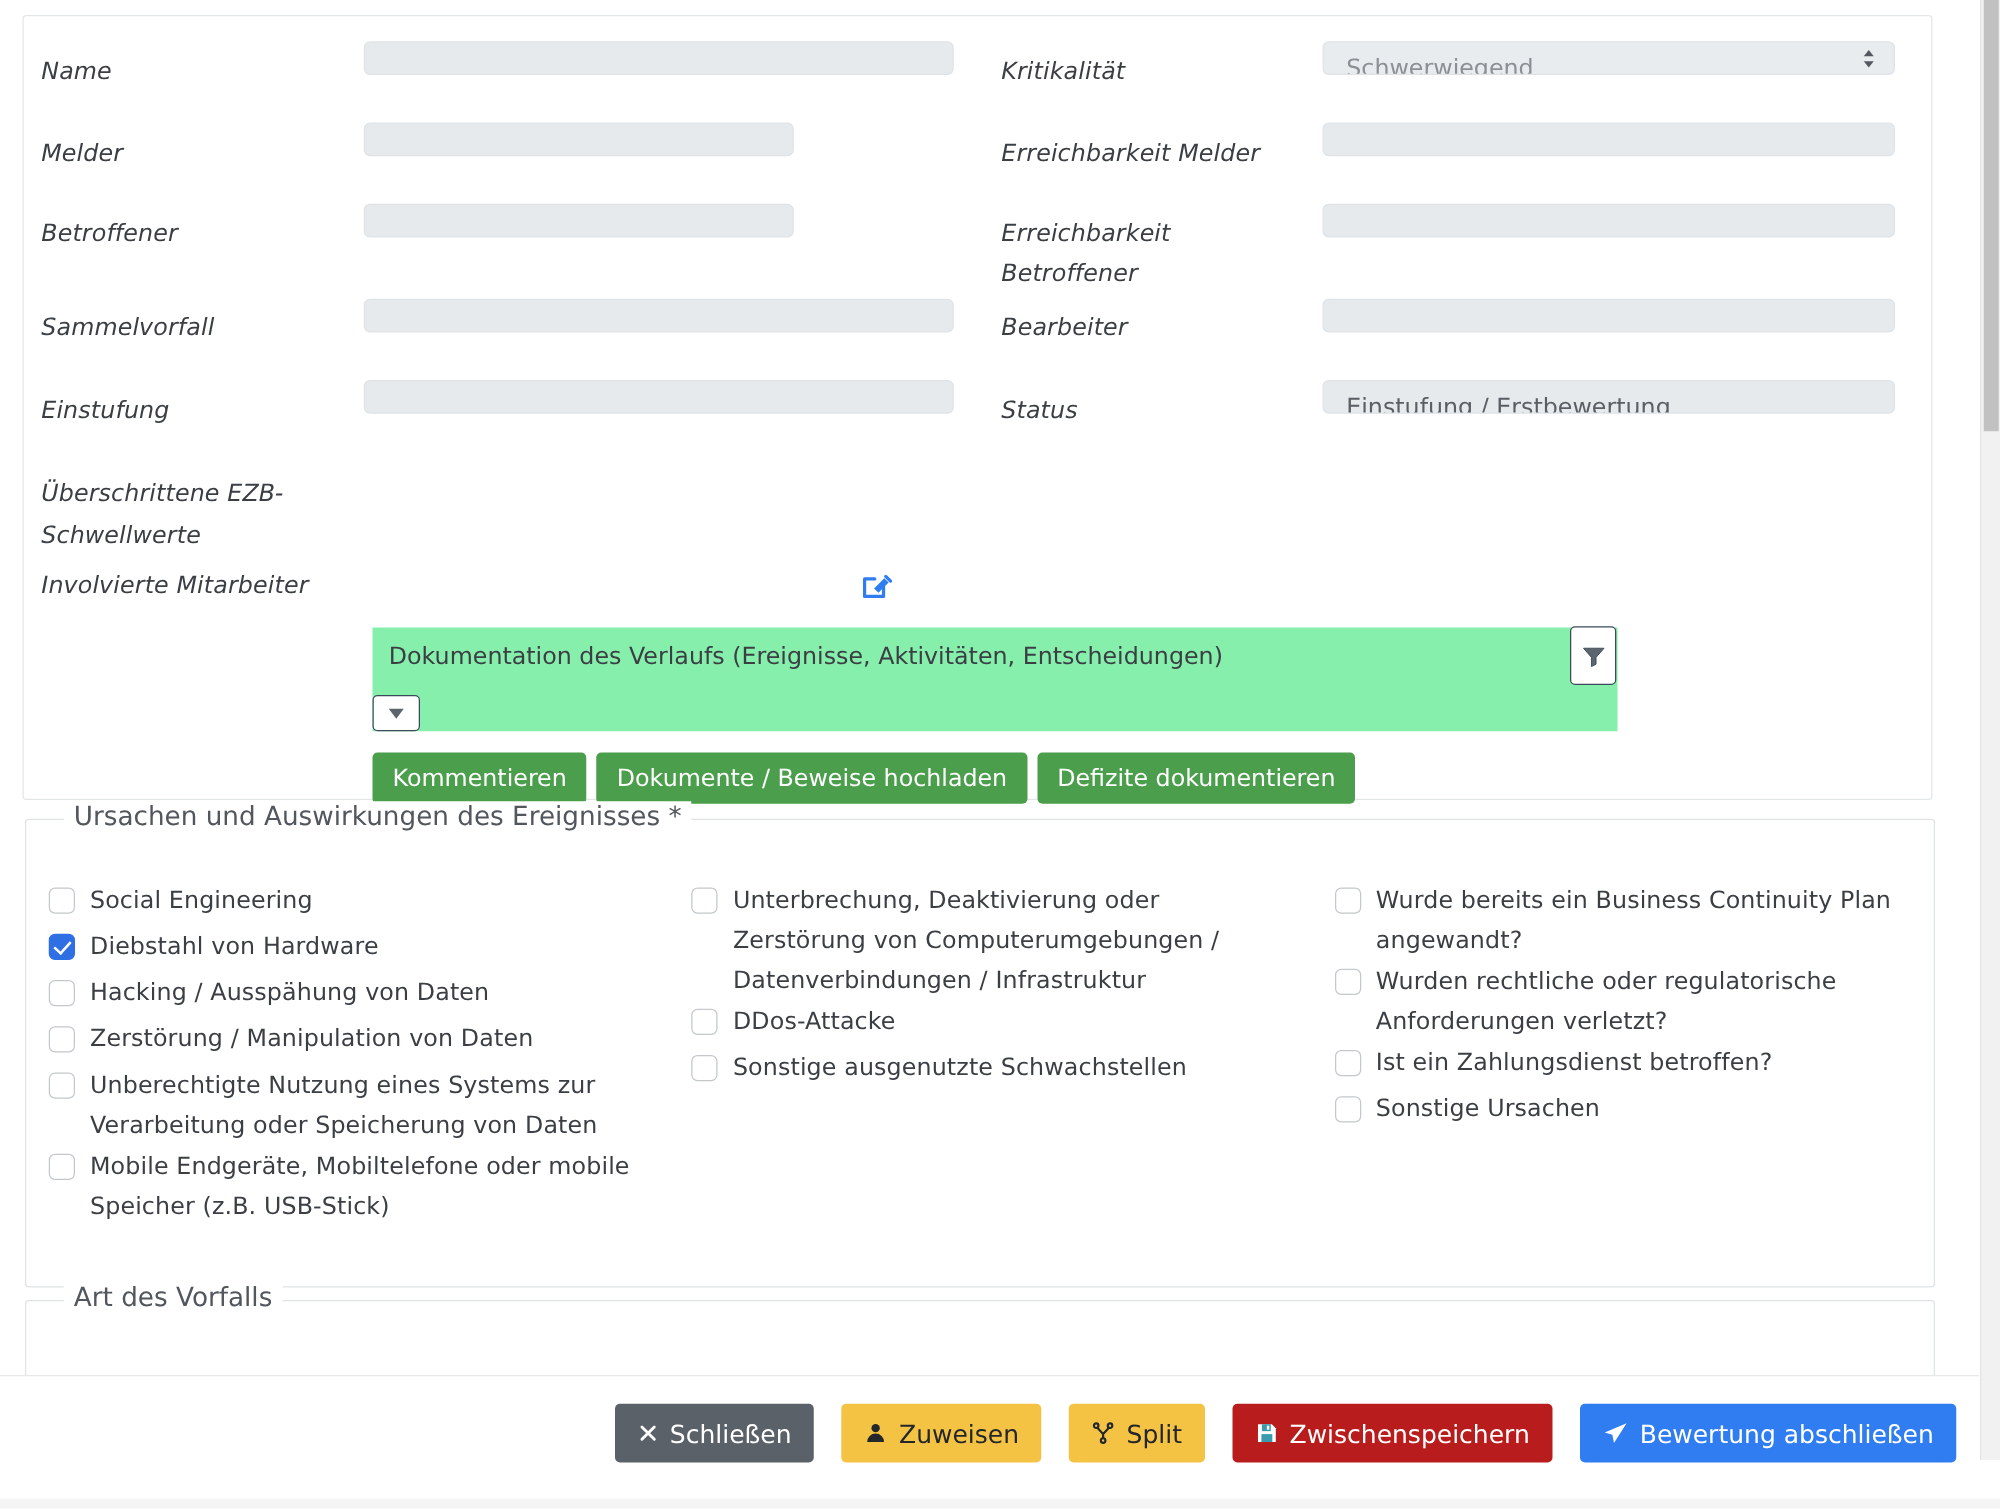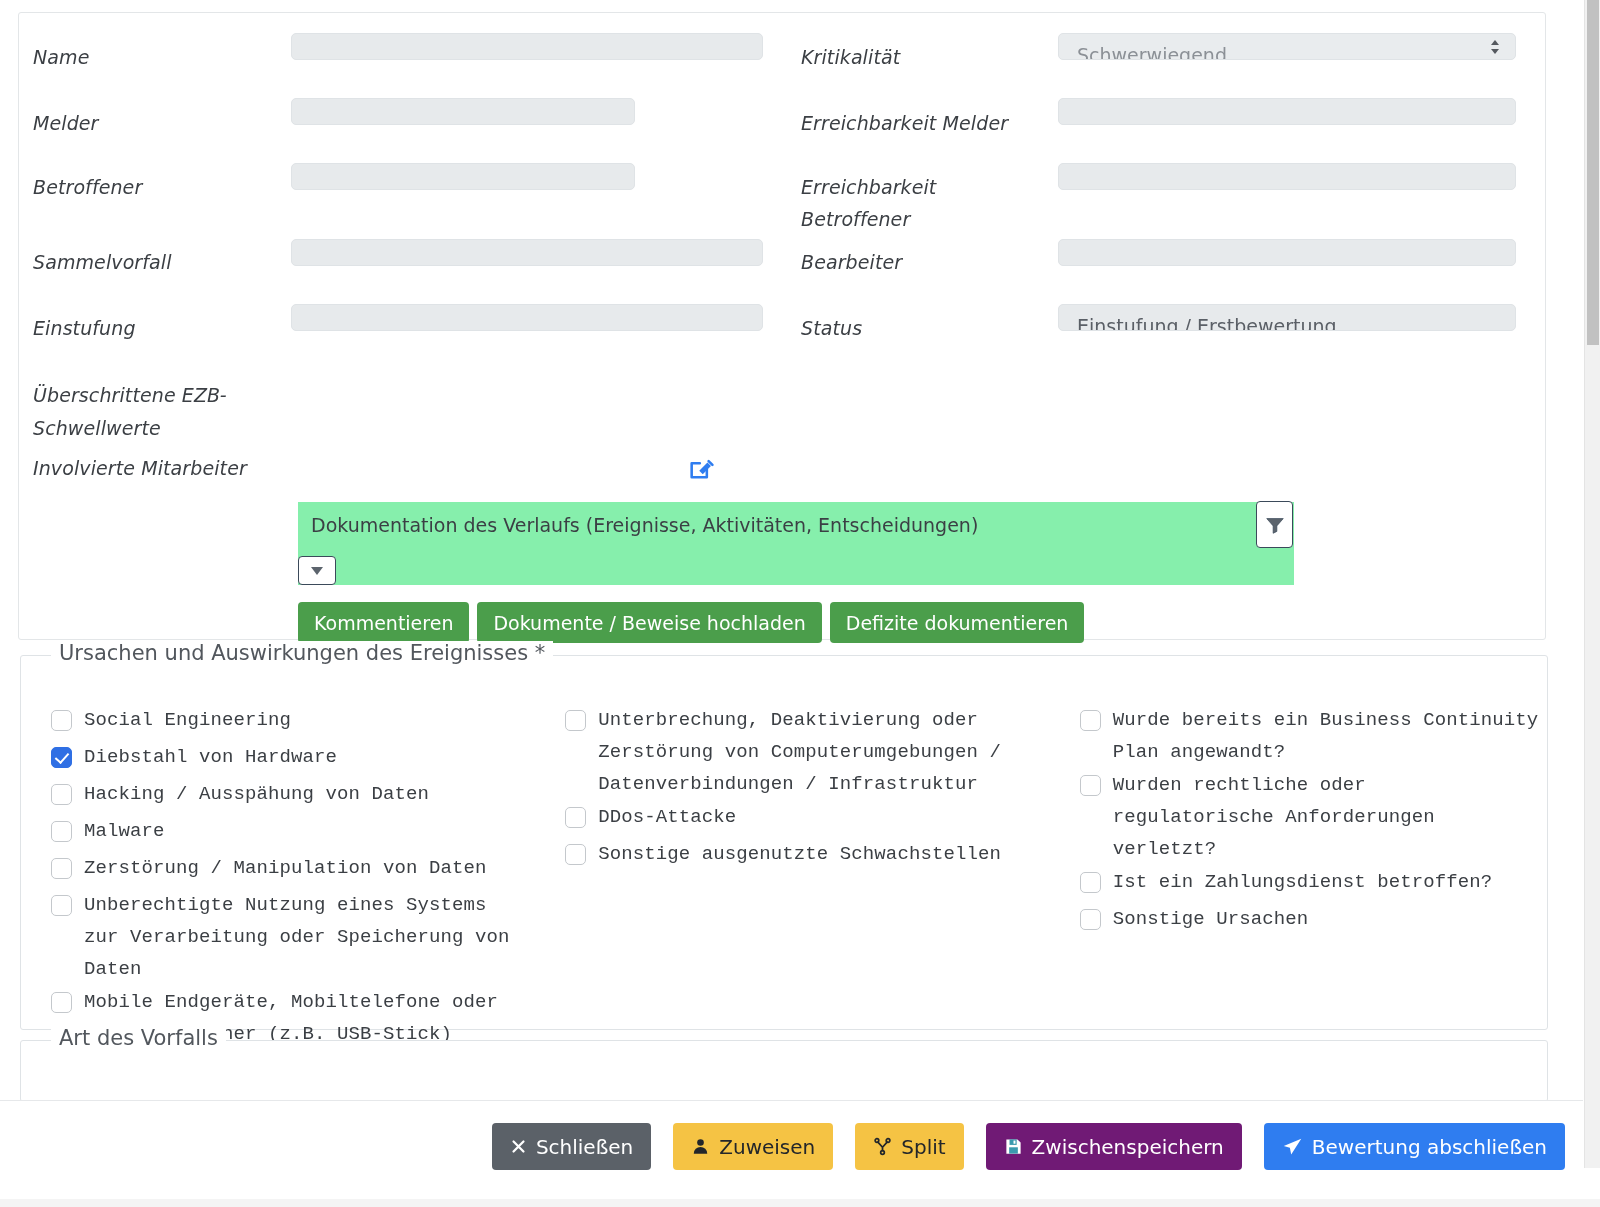--- a/index.html
+++ b/index.html
@@ -186,24 +186,23 @@
     height: 375px;
   }
   #fs-art {
     left: 18px; top: 1040px;
     width: 1528px;
     height: 62px;
   }
 
   .cb-cols {
     position: absolute;
-    left: 16px; top: 48px;
+    left: 4px; top: 48px;
     width: 100%;
     display: flex;
-    font-family: Liberation Mono, monospace;
   }
   .cb-col { position: relative; }
   .cb-col.c1 { width: 515px; padding-left: 14px; }
   .cb-col.c2 { width: 515px; padding-left: 14px; }
   .cb-col.c3 { width: 498px; padding-left: 14px; }
 
   .cb-item {
     display: flex;
     align-items: flex-start;
     margin-bottom: 1px;
@@ -264,21 +263,21 @@
     font-family: inherit;
     cursor: pointer;
     display: flex;
     align-items: center;
     gap: 9px;
     white-space: nowrap;
   }
   .btn-grey   { background: #5b6168; color: #ffffff; }
   .btn-yellow { background: #f6c council; }
   .btn-yellow { background: #f5c344; color: #23262a; }
-  .btn-teal   { background: #701a75; color: #ffffff; }
+  .btn-teal   { background: #b91c1c; color: #ffffff; }
   .btn-blue   { background: #2f7df0; color: #ffffff; }
   .btn svg { display: block; }
 
   .bottom-strip {
     position: absolute;
     left: 0; top: 1199px;
     width: 1600px;
     height: 8px;
     background: #f4f4f4;
   }
@@ -376,24 +375,20 @@
         <div class="cb-item">
           <span class="cbox checked"></span>
           <span class="cb-label">Diebstahl von Hardware</span>
         </div>
         <div class="cb-item">
           <span class="cbox"></span>
           <span class="cb-label">Hacking / Ausspähung von Daten</span>
         </div>
         <div class="cb-item">
           <span class="cbox"></span>
-          <span class="cb-label">Malware</span>
-        </div>
-        <div class="cb-item">
-          <span class="cbox"></span>
           <span class="cb-label">Zerstörung / Manipulation von Daten</span>
         </div>
         <div class="cb-item">
           <span class="cbox"></span>
           <span class="cb-label" style="max-width:435px; display:inline-block;">Unberechtigte Nutzung eines Systems zur Verarbeitung oder Speicherung von Daten</span>
         </div>
         <div class="cb-item">
           <span class="cbox"></span>
           <span class="cb-label" style="max-width:455px; display:inline-block;">Mobile Endgeräte, Mobiltelefone oder mobile Speicher (z.B. USB-Stick)</span>
         </div>

